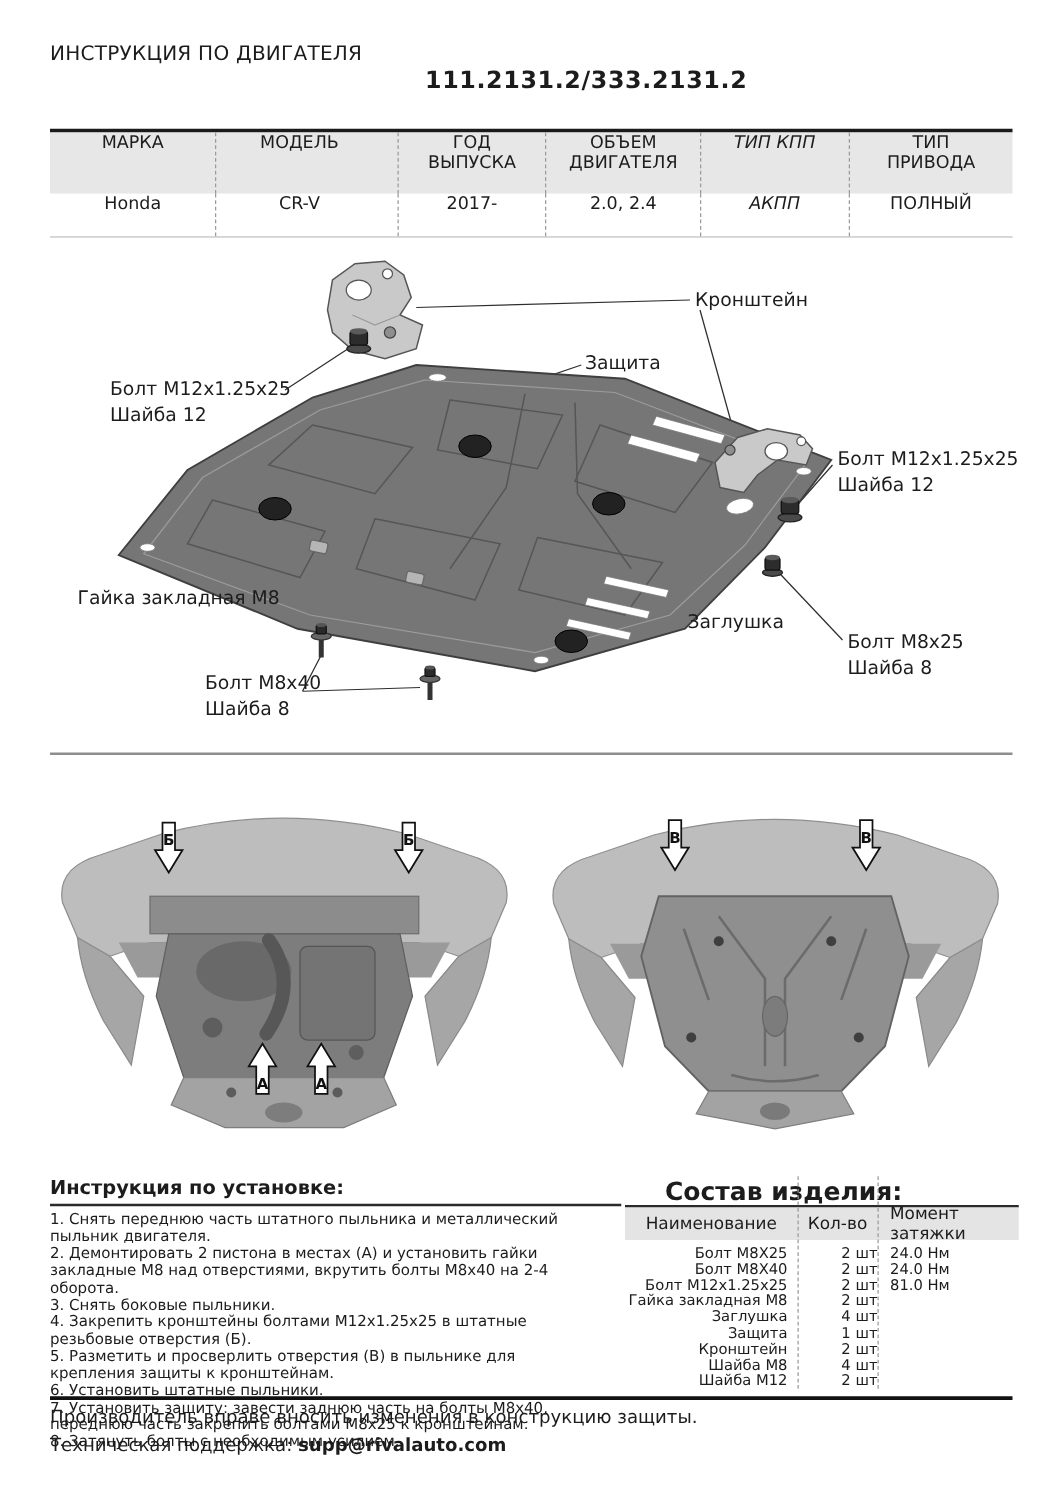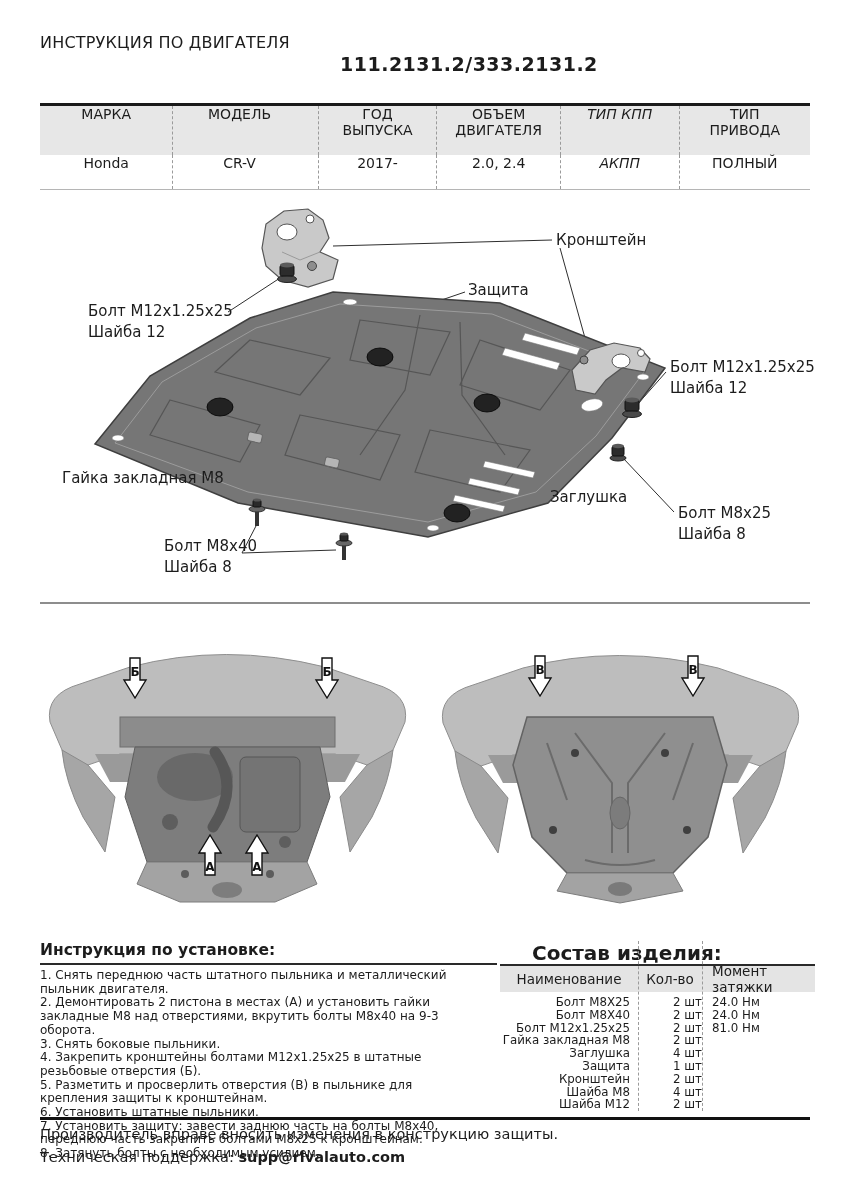--- a/index.html
+++ b/index.html
@@ -292,21 +292,21 @@
         <polygon points="263,31 273,31 273,53 279,53 268,71 257,53 263,53" fill="#fff" stroke="#111" stroke-width="1.4"></polygon>
         <text class="marker" x="268" y="49">В</text>
       </g>
     </svg>
   </div>
 
   <div class="instr-h">Инструкция по установке:</div>
   <div class="instr-line"></div>
   <div class="steps">
     <div>1. Снять переднюю часть штатного пыльника и металлический пыльник двигателя.</div>
-    <div>2. Демонтировать 2 пистона в местах (А) и установить гайки закладные М8 над отверстиями, вкрутить болты М8х40 на 9-3 оборота.</div>
+    <div>2. Демонтировать 2 пистона в местах (А) и установить гайки закладные М8 над отверстиями, вкрутить болты М8х40 на 2-4 оборота.</div>
     <div>3. Снять боковые пыльники.</div>
     <div>4. Закрепить кронштейны болтами М12х1.25х25 в штатные резьбовые отверстия (Б).</div>
     <div>5. Разметить и просверлить отверстия (В) в пыльнике для крепления защиты к кронштейнам.</div>
     <div>6. Установить штатные пыльники.</div>
     <div>7. Установить защиту: завести заднюю часть на болты М8х40, переднюю часть закрепить болтами М8х25 к кронштейнам.</div>
     <div>8. Затянуть болты с необходимым усилием.</div>
   </div>
 
   <div class="parts">
     <div class="parts-h">Состав изделия:</div>

